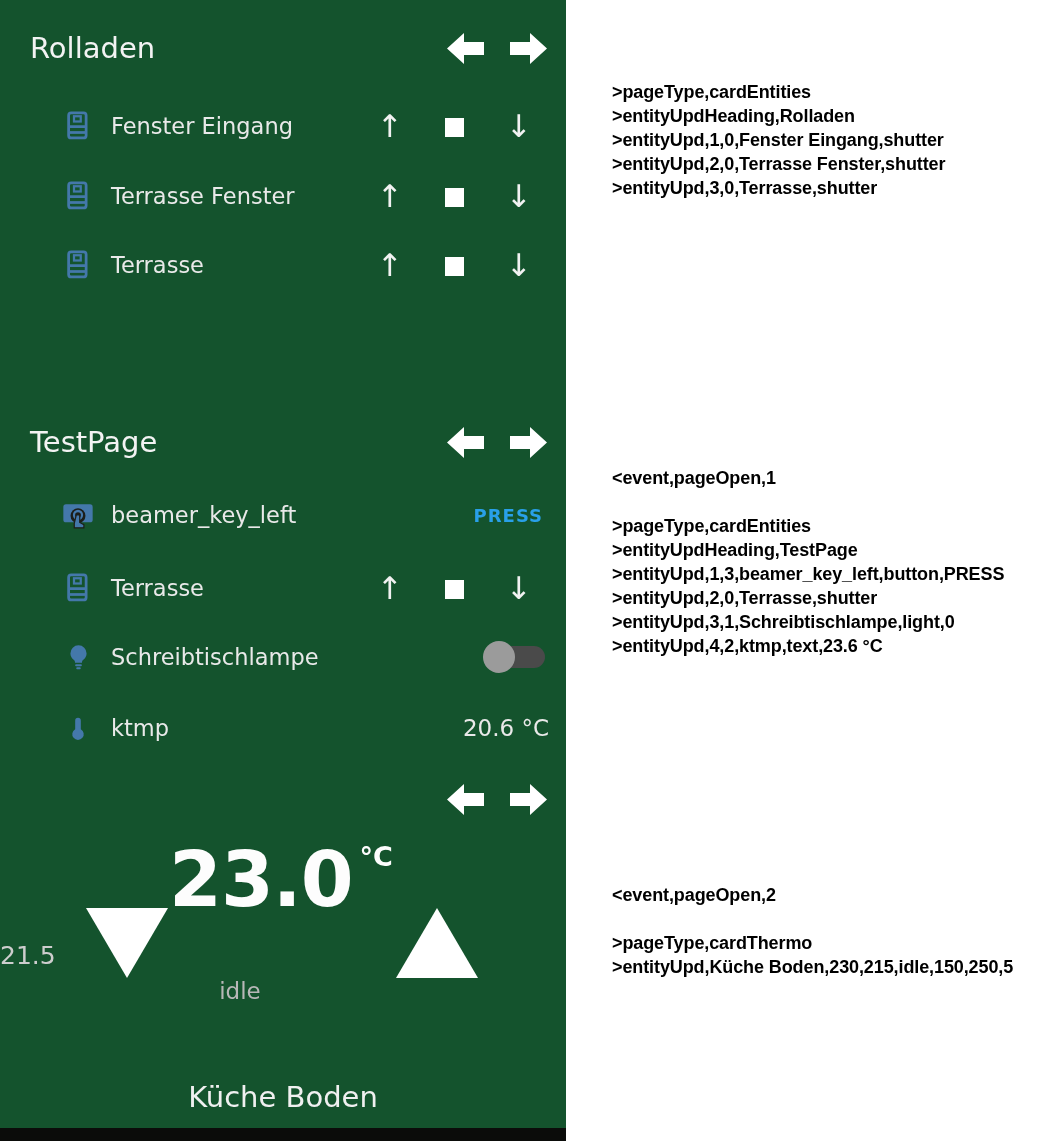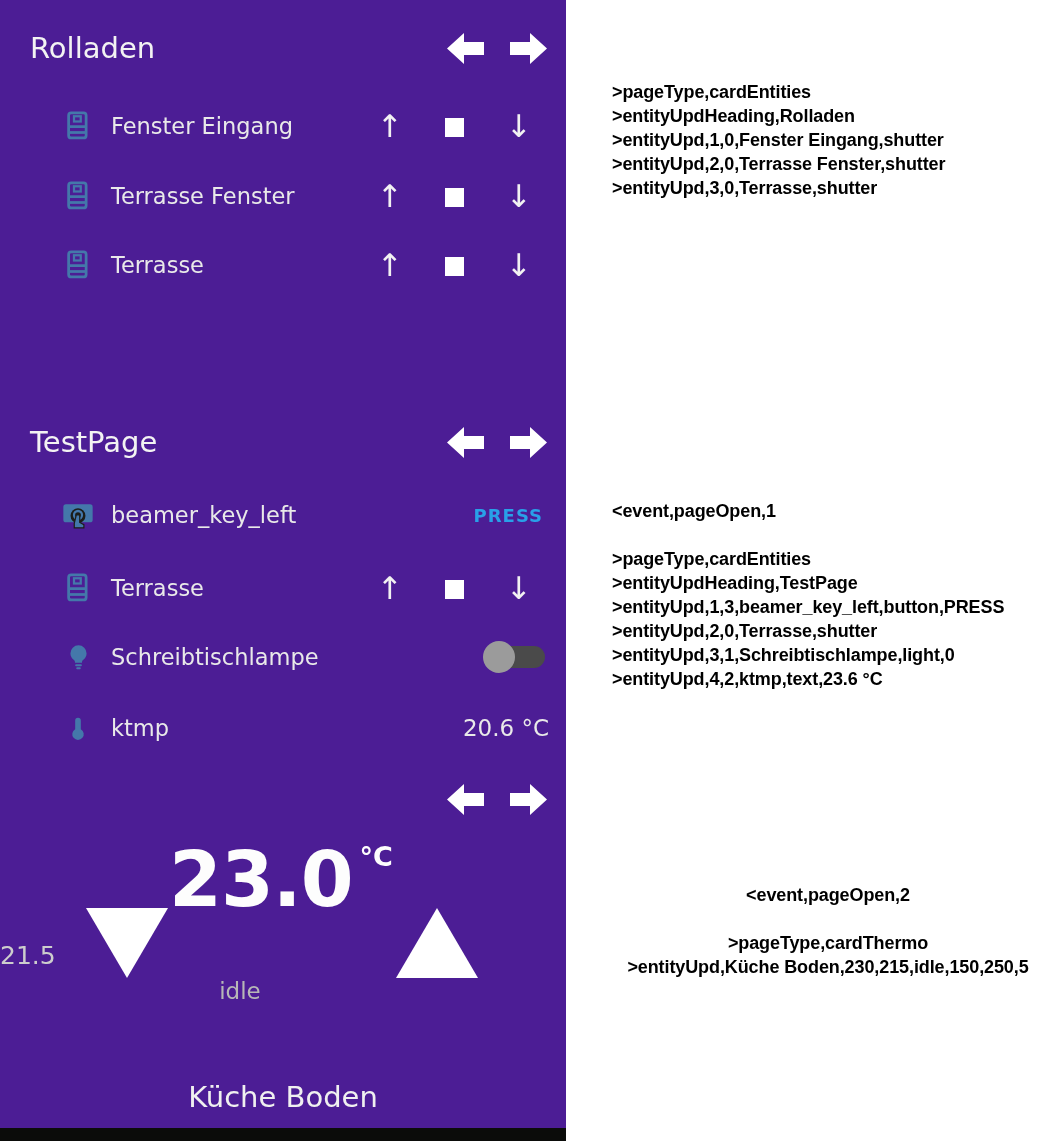--- a/index.html
+++ b/index.html
@@ -1,20 +1,20 @@
 <!DOCTYPE html>
 <html><head>
 <meta charset="utf-8">
 <style>
   * { margin:0; padding:0; box-sizing:border-box; }
   html,body { width:1045px; height:1141px; background:#ffffff; font-family:"DejaVu Sans",sans-serif; }
   .stage { position:relative; width:1045px; height:1141px; overflow:hidden; }
 
   
-  .panel { position:absolute; left:0; top:0; width:566px; height:1141px; background:#4c1d95; }
+  .panel { position:absolute; left:0; top:0; width:566px; height:1141px; background:#14532d; }
   .bottombar { position:absolute; left:0; bottom:0; width:566px; height:13px; background:#0b0c0a; }
 
   .hdr { position:absolute; left:30px; color:#f3f3f3; font-size:29px; font-weight:400; line-height:36px; }
   .hdr1 { top:30px; } .hdr2 { top:424px; }
 
   .navs { position:absolute; left:447px; display:flex; gap:26px; align-items:center; }
   .navs1 { top:33px; } .navs2 { top:427px; } .navs3 { top:784px; }
   .navs svg { display:block; }
 
   .row { position:absolute; left:16px; width:566px; height:46px; }
@@ -49,21 +49,21 @@
                font-size:25px; color:#cdcdcd; }
   .hvacstate { position:absolute; top:978px; left:0; width:480px; text-align:center;
                font-size:23px; color:#b7b7b7; }
   .thermoname{ position:absolute; top:1080px; left:0; width:566px; text-align:center;
                font-size:29px; color:#f0f0f0; }
 
   
   .log { position:absolute; left:612px; width:432px; font-family:"Liberation Sans",sans-serif;
          font-weight:bold; font-size:18px; color:#000000; line-height:24px; letter-spacing:-0.1px;
          white-space:nowrap; }
-  .log1 { top:80px; } .log2 { top:466px;margin-top:33px; } .log3 { top:883px;text-align:center; }
+  .log1 { top:80px; } .log2 { top:466px; } .log3 { top:883px; }
   .log .evt { margin-bottom:24px; }
 </style>
 </head>
 <body>
 
 <div class="stage">
 
   <div class="panel">
 
     <div>

